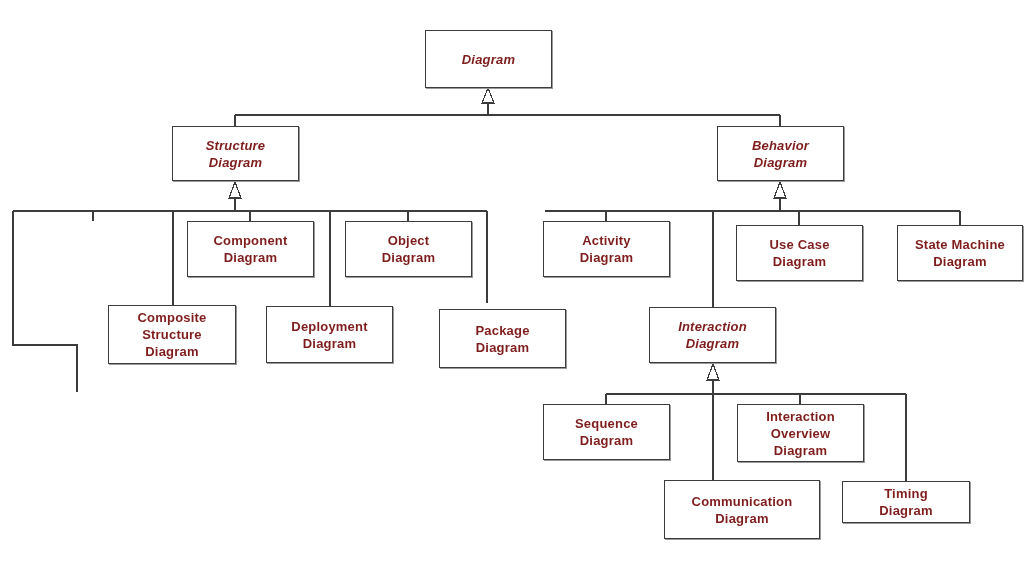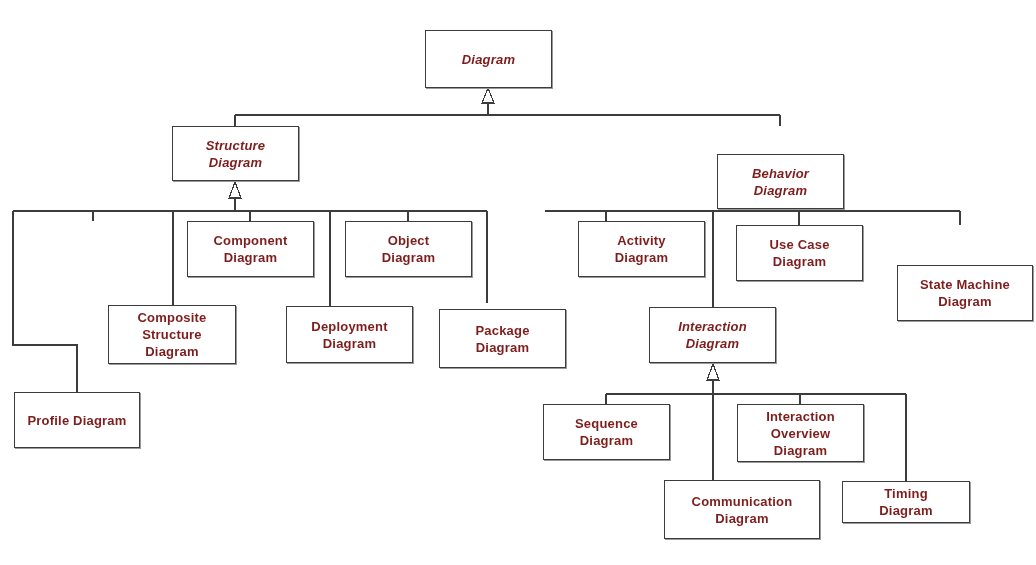--- a/index.html
+++ b/index.html
@@ -126,21 +126,21 @@
 
   <div class="node abstract" style="left:425px; top:30px; width:127px; height:58px;">
     <span class="label">Diagram</span>
   </div>
 
   <div class="node abstract" style="left:172px; top:126px; width:127px; height:55px;">
     <span class="label">Structure
 Diagram</span>
   </div>
 
-  <div class="node abstract" style="left:717px; top:126px; width:127px; height:55px;margin-top:28px;">
+  <div class="node abstract" style="left:717px; top:126px; width:127px; height:55px;">
     <span class="label">Behavior
 Diagram</span>
   </div>
 
 
   <div class="node" style="left:187px; top:221px; width:127px; height:56px;">
     <span class="label">Component
 Diagram</span>
   </div>
 
@@ -148,45 +148,42 @@
     <span class="label">Object
 Diagram</span>
   </div>
 
   <div class="node" style="left:108px; top:305px; width:128px; height:59px;">
     <span class="label">Composite
 Structure
 Diagram</span>
   </div>
 
-  <div class="node" style="left:266px; top:306px; width:127px; height:57px;margin-left:20px;">
+  <div class="node" style="left:266px; top:306px; width:127px; height:57px;">
     <span class="label">Deployment
 Diagram</span>
   </div>
 
   <div class="node" style="left:439px; top:309px; width:127px; height:59px;">
     <span class="label">Package
 Diagram</span>
   </div>
 
-  <div class="node" style="left:14px; top:392px; width:126px; height:56px;">
-    <span class="label">Profile Diagram</span>
-  </div>
-
-  <div class="node" style="left:543px; top:221px; width:127px; height:56px;margin-left:35px;">
+
+  <div class="node" style="left:543px; top:221px; width:127px; height:56px;">
     <span class="label">Activity
 Diagram</span>
   </div>
 
   <div class="node" style="left:736px; top:225px; width:127px; height:56px;">
     <span class="label">Use Case
 Diagram</span>
   </div>
 
-  <div class="node" style="left:897px; top:225px; width:136px; height:56px;margin-top:40px;">
+  <div class="node" style="left:897px; top:225px; width:126px; height:56px;">
     <span class="label">State Machine
 Diagram</span>
   </div>
 
   <div class="node abstract" style="left:649px; top:307px; width:127px; height:56px;">
     <span class="label">Interaction
 Diagram</span>
   </div>
 
   <div class="node" style="left:543px; top:404px; width:127px; height:56px;">

